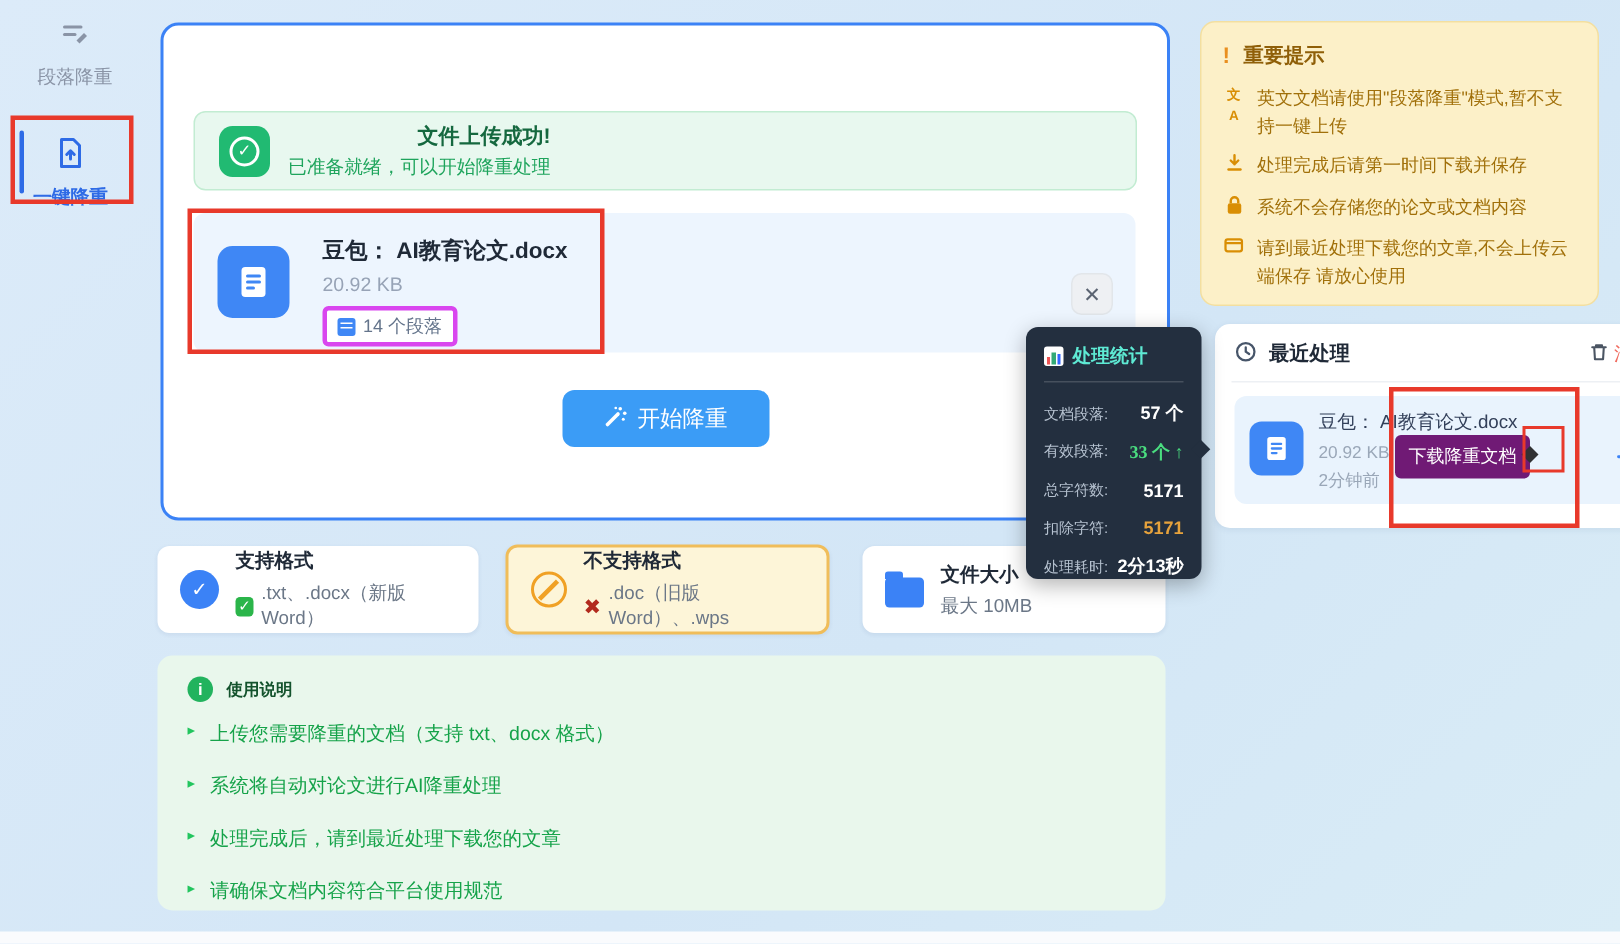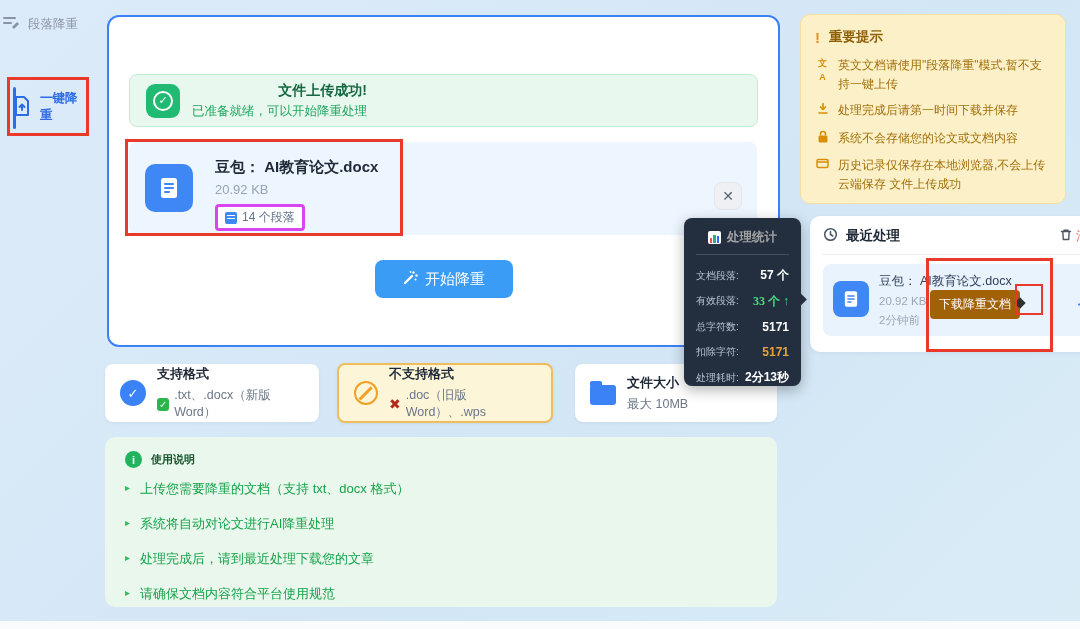--- a/index.html
+++ b/index.html
@@ -6,21 +6,21 @@
   html,body { width:1080px; height:629px; }
   body {
     font-family:"Liberation Sans","DejaVu Sans",sans-serif;
     background:linear-gradient(135deg,#dcebf9 0%,#d3e6f6 60%,#d9ecf6 100%);
     position:relative; overflow:hidden; font-size:13px; color:#1f2937;
   }
   .abs { position:absolute; }
 
   
   .sidebar { left:0; top:0; width:100px; height:629px; }
-  .side-item { display:flex; flex-direction:row; align-items:center; gap:6px; }
+  .side-item { display:flex; flex-direction:column; align-items:center; gap:6px; }
   .side-item.paragraph { position:absolute; left:0; top:12px; width:100px; color:#8a94a6; }
   .side-item.oneclick  { position:absolute; left:10px; top:82px; width:74px; color:#2e6be6; padding:8px 0; }
   .side-item .lbl { font-size:12.5px; }
   .oneclick-bar { position:absolute; left:13px; top:87px; width:3px; height:42px; background:#2e6be6; border-radius:2px; }
 
   
   .main-panel { left:107px; top:15px; width:673px; height:332px; background:#fff;
     border:2px solid #3b82f6; border-radius:12px; }
   .success-banner { position:absolute; left:20px; top:57px; width:629px; height:53px;
     background:#e8f8ef; border:1px solid #c2ecd2; border-radius:8px;
@@ -74,32 +74,32 @@
   .ritem-meta { font-size:11.5px; color:#9aa7b8; margin-bottom:4px; }
   .ritem-status { color:#22c55e; }
   .ritem-time { font-size:11.5px; color:#9aa7b8; }
   .dl-btn { position:absolute; right:8px; top:26px; background:none; border:none; cursor:pointer; }
 
   
   .stats-tip { left:684px; top:218px; width:117px; height:168px; background:#232f3f;
     border-radius:8px; padding:11px 12px; box-shadow:0 4px 14px rgba(0,0,0,.3); z-index:5; }
   .stats-tip::after { content:""; position:absolute; right:-4px; top:77px; width:9px; height:9px;
     background:#232f3f; transform:rotate(45deg); }
-  .stats-head { display:flex; align-items:center; gap:6px; color:#a3a3a3; font-weight:bold; font-size:12.5px;
-    padding-bottom:8px; border-bottom:1px solid rgba(255,255,255,.16); margin-bottom:8px;justify-content:center; }
+  .stats-head { display:flex; align-items:center; gap:6px; color:#5eead4; font-weight:bold; font-size:12.5px;
+    padding-bottom:8px; border-bottom:1px solid rgba(255,255,255,.16); margin-bottom:8px; }
   .chart-ico { width:13px; height:13px; background:#fff; border-radius:2px; display:flex; align-items:flex-end; justify-content:center; gap:1px; padding:1.5px; }
   .chart-ico i { display:block; width:2.5px; }
   .stat-row { display:flex; justify-content:space-between; align-items:center; height:25.5px; }
   .stat-label { color:#b6c2d0; font-size:10px; }
   .stat-value { color:#fff; font-weight:bold; font-size:12px; }
   .stat-value.green { color:#4ade80;font-family:Liberation Serif, serif; }
   .stat-value.orange { color:#e6a23c; }
 
   
-  .dl-tip { left:930px; top:290px; background:#a16207; color:#fff; font-size:12px;
+  .dl-tip { left:930px; top:290px; background:#701a75; color:#fff; font-size:12px;
     padding:6px 9px; border-radius:4px; z-index:6; white-space:nowrap; }
   .dl-tip::after { content:""; position:absolute; right:-4px; top:9px; width:8px; height:8px;
     background:#303133; transform:rotate(45deg); }
 
   
   .fmt-card { top:364px; height:58px; background:#fff; border-radius:8px;
     box-shadow:0 1px 3px rgba(30,60,120,.07); display:flex; align-items:center; gap:11px; padding:0 15px; }
   .fmt-card.c1 { left:105px; width:214px; }
   .fmt-card.c2 { left:337px; width:216px; background:#fdf5d8; border:2px solid #f0bd5a; height:60px; top:363px; }
   .fmt-card.c3 { left:575px; width:202px; }
@@ -233,21 +233,21 @@
     </span>
     <span>系统不会存储您的论文或文档内容</span>
   </div>
   <div class="notice-item">
     <span class="nicon">
       <svg width="13" height="12" viewBox="0 0 13 12">
           <rect x="1" y="1.5" width="11" height="8" rx="1.5" fill="none" stroke="#d98e04" stroke-width="1.5"></rect>
           <line x1="1" y1="4" x2="12" y2="4" stroke="#d98e04" stroke-width="1.5"></line>
         </svg>
     </span>
-    <span>历史记录仅保存在本地浏览器,不会上传云端保存 文件上传成功</span>
+    <span>请到最近处理下载您的文章,不会上传云端保存 请放心使用</span>
   </div>
 </div>
 
 <div class="abs recent-panel">
   <div class="recent-head">
     <span>
       <svg width="15" height="15" viewBox="0 0 15 15">
           <circle cx="7.5" cy="7.5" r="5.8" fill="none" stroke="#475569" stroke-width="1.5"></circle>
           <path d="M7.5 4.5 V7.5 L9.8 9" fill="none" stroke="#475569" stroke-width="1.5" stroke-linecap="round"></path>
         </svg>

